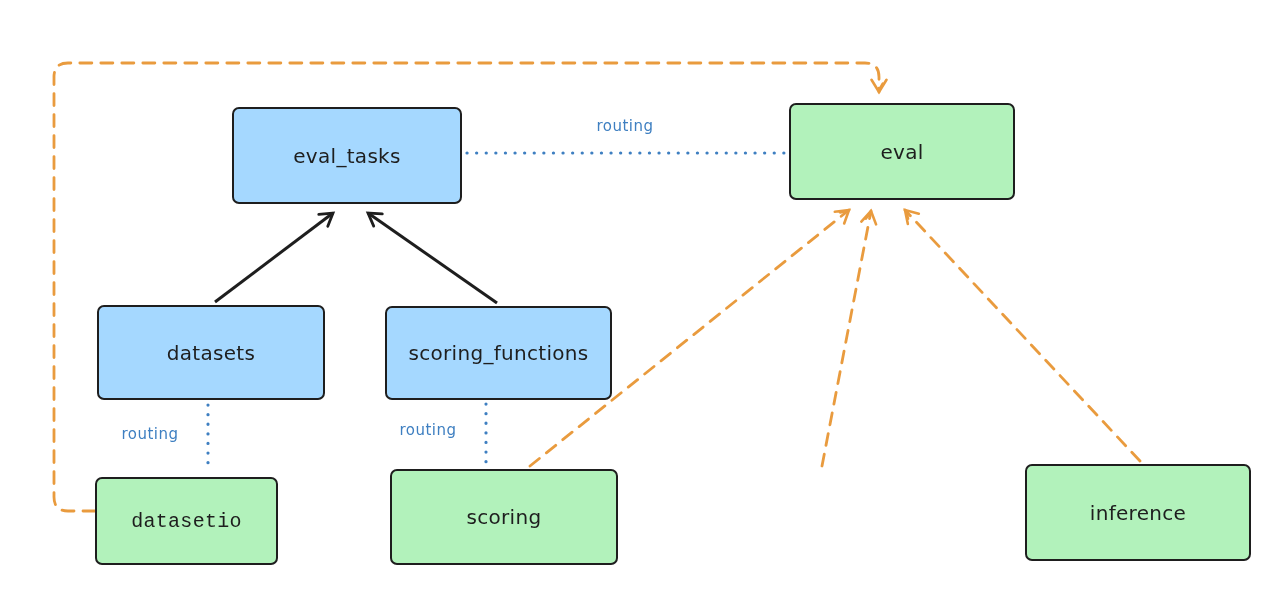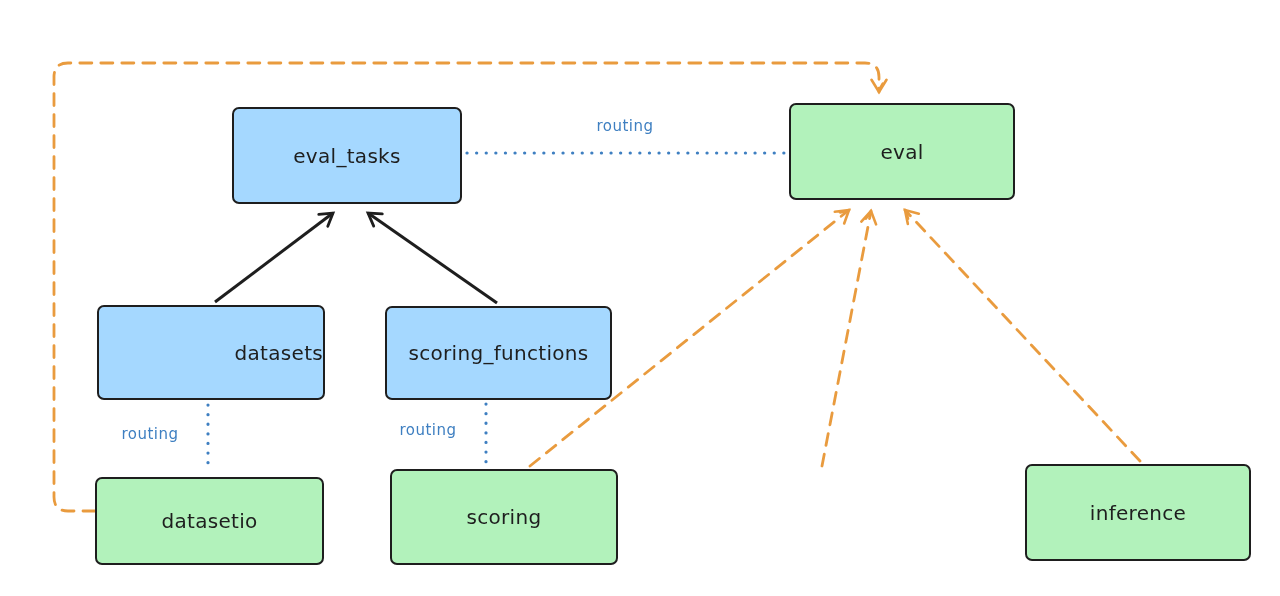--- a/index.html
+++ b/index.html
@@ -83,29 +83,29 @@
   </svg>
 
   <div class="node blue" style="left:232px; top:107px; width:230px; height:97px;">
     <span>eval_tasks</span>
   </div>
 
   <div class="node green" style="left:789px; top:103px; width:226px; height:97px;">
     <span>eval</span>
   </div>
 
-  <div class="node blue" style="left:97px; top:305px; width:228px; height:95px;justify-content:flex-end;">
+  <div class="node blue" style="left:97px; top:305px; width:228px; height:95px;">
     <span>datasets</span>
   </div>
 
   <div class="node blue" style="left:385px; top:306px; width:227px; height:94px;">
     <span>scoring_functions</span>
   </div>
 
-  <div class="node green" style="left:95px; top:477px; width:229px; height:88px;">
+  <div class="node green" style="left:95px; top:477px; width:183px; height:88px;font-family:Liberation Mono, monospace;">
     <span>datasetio</span>
   </div>
 
   <div class="node green" style="left:390px; top:469px; width:228px; height:96px;">
     <span>scoring</span>
   </div>
 
 
   <div class="node green" style="left:1025px; top:464px; width:226px; height:97px;">
     <span>inference</span>

